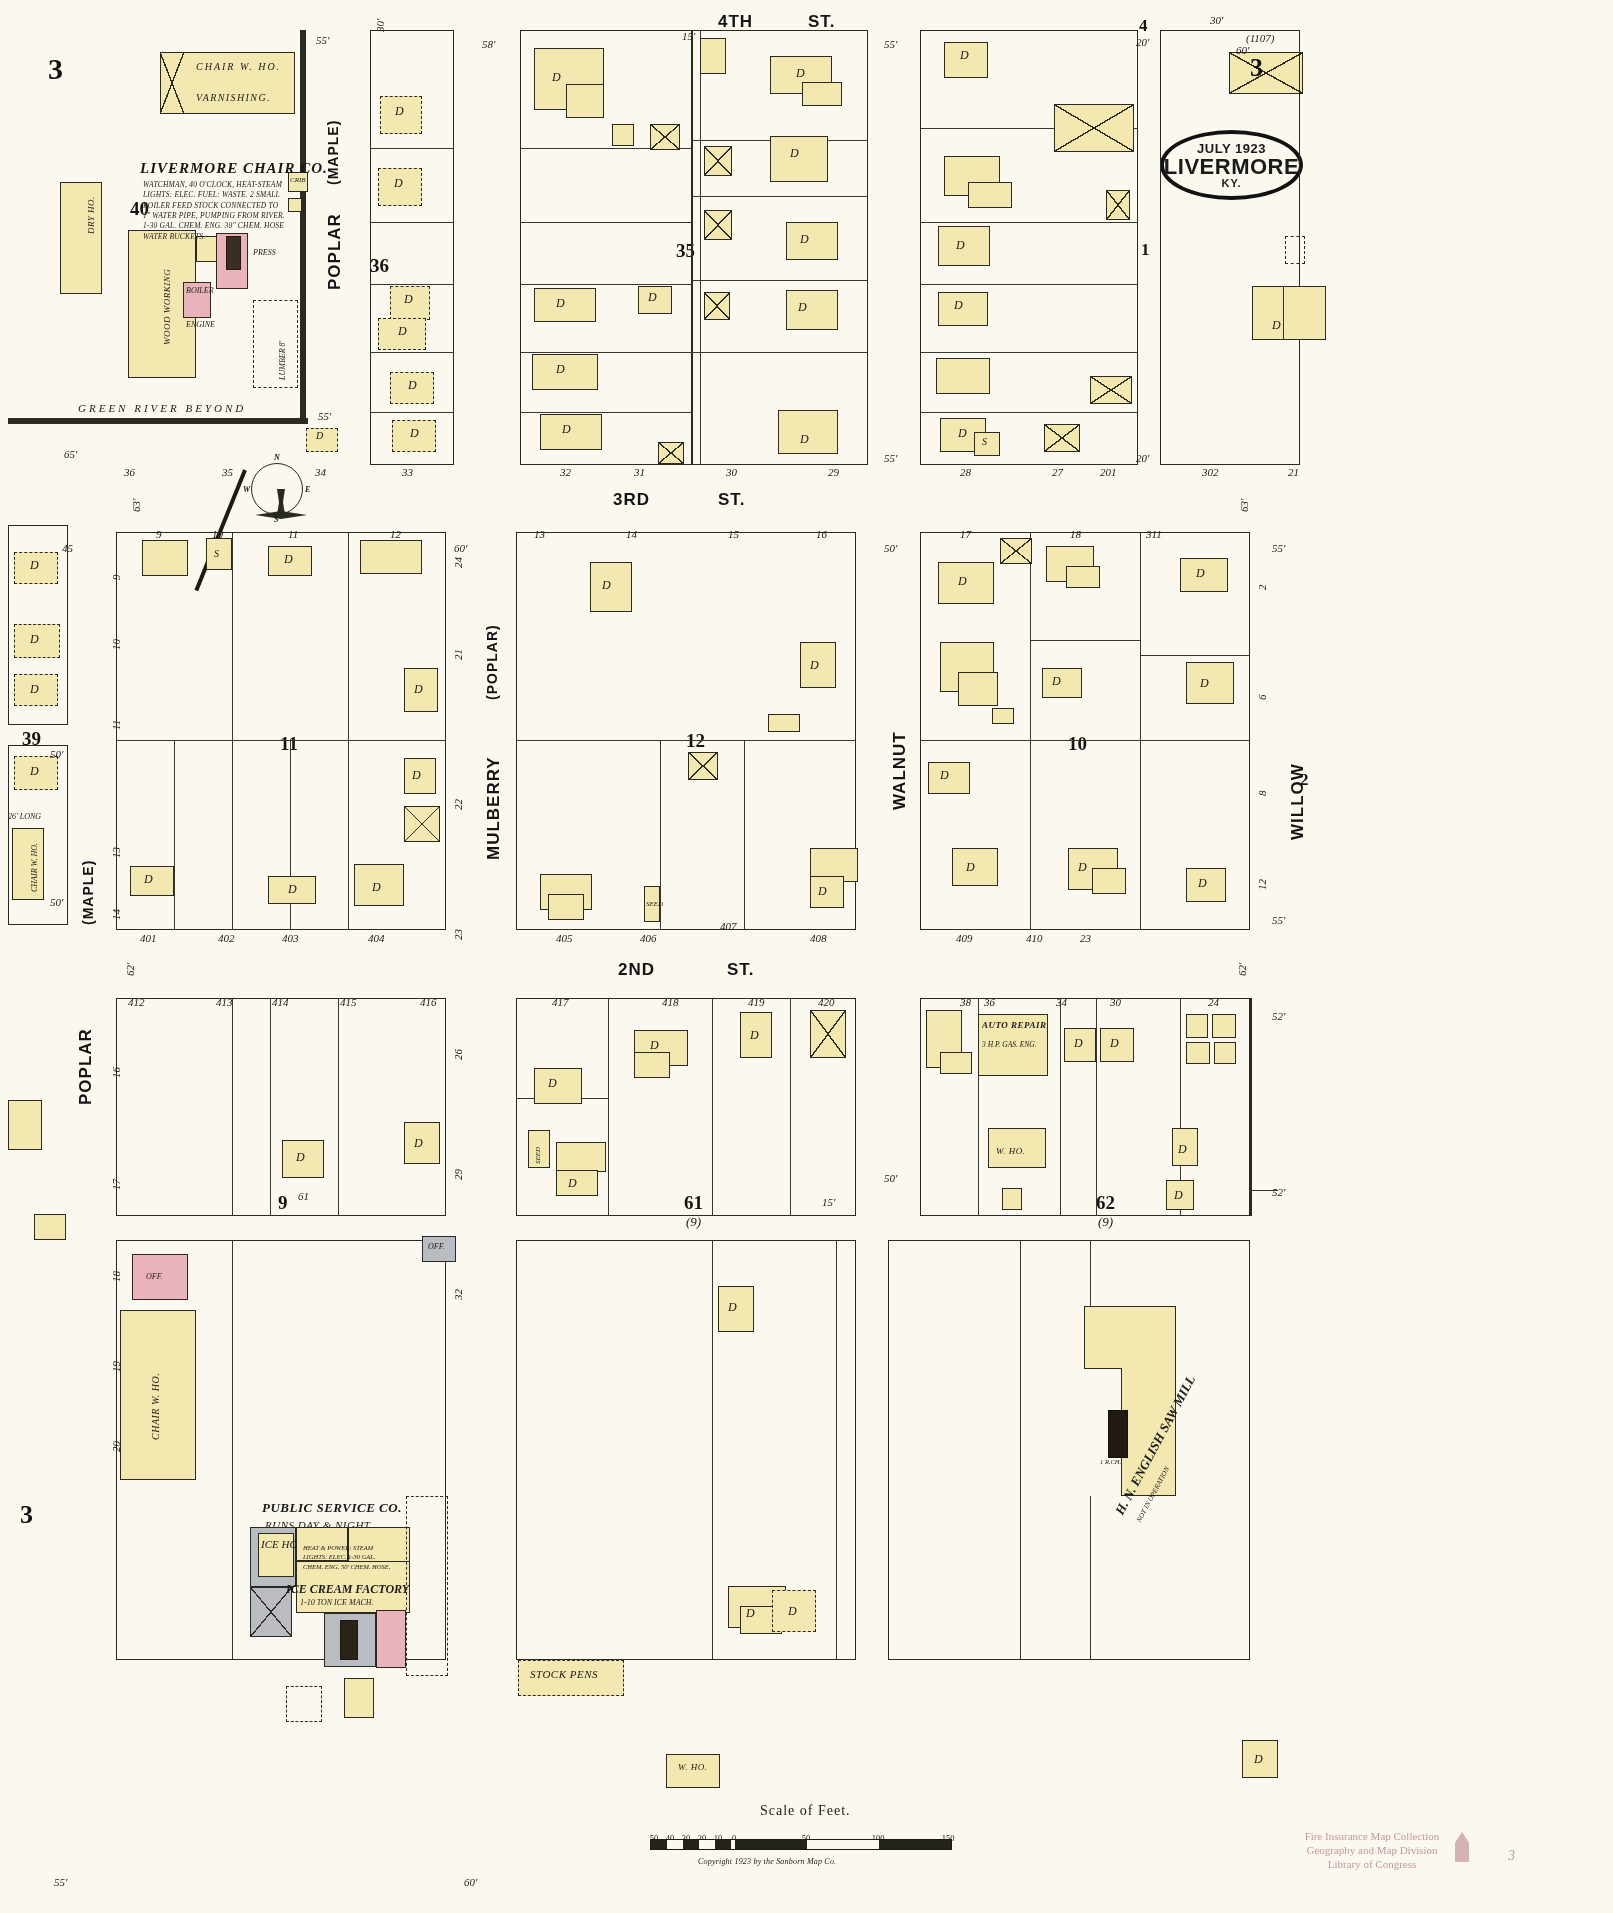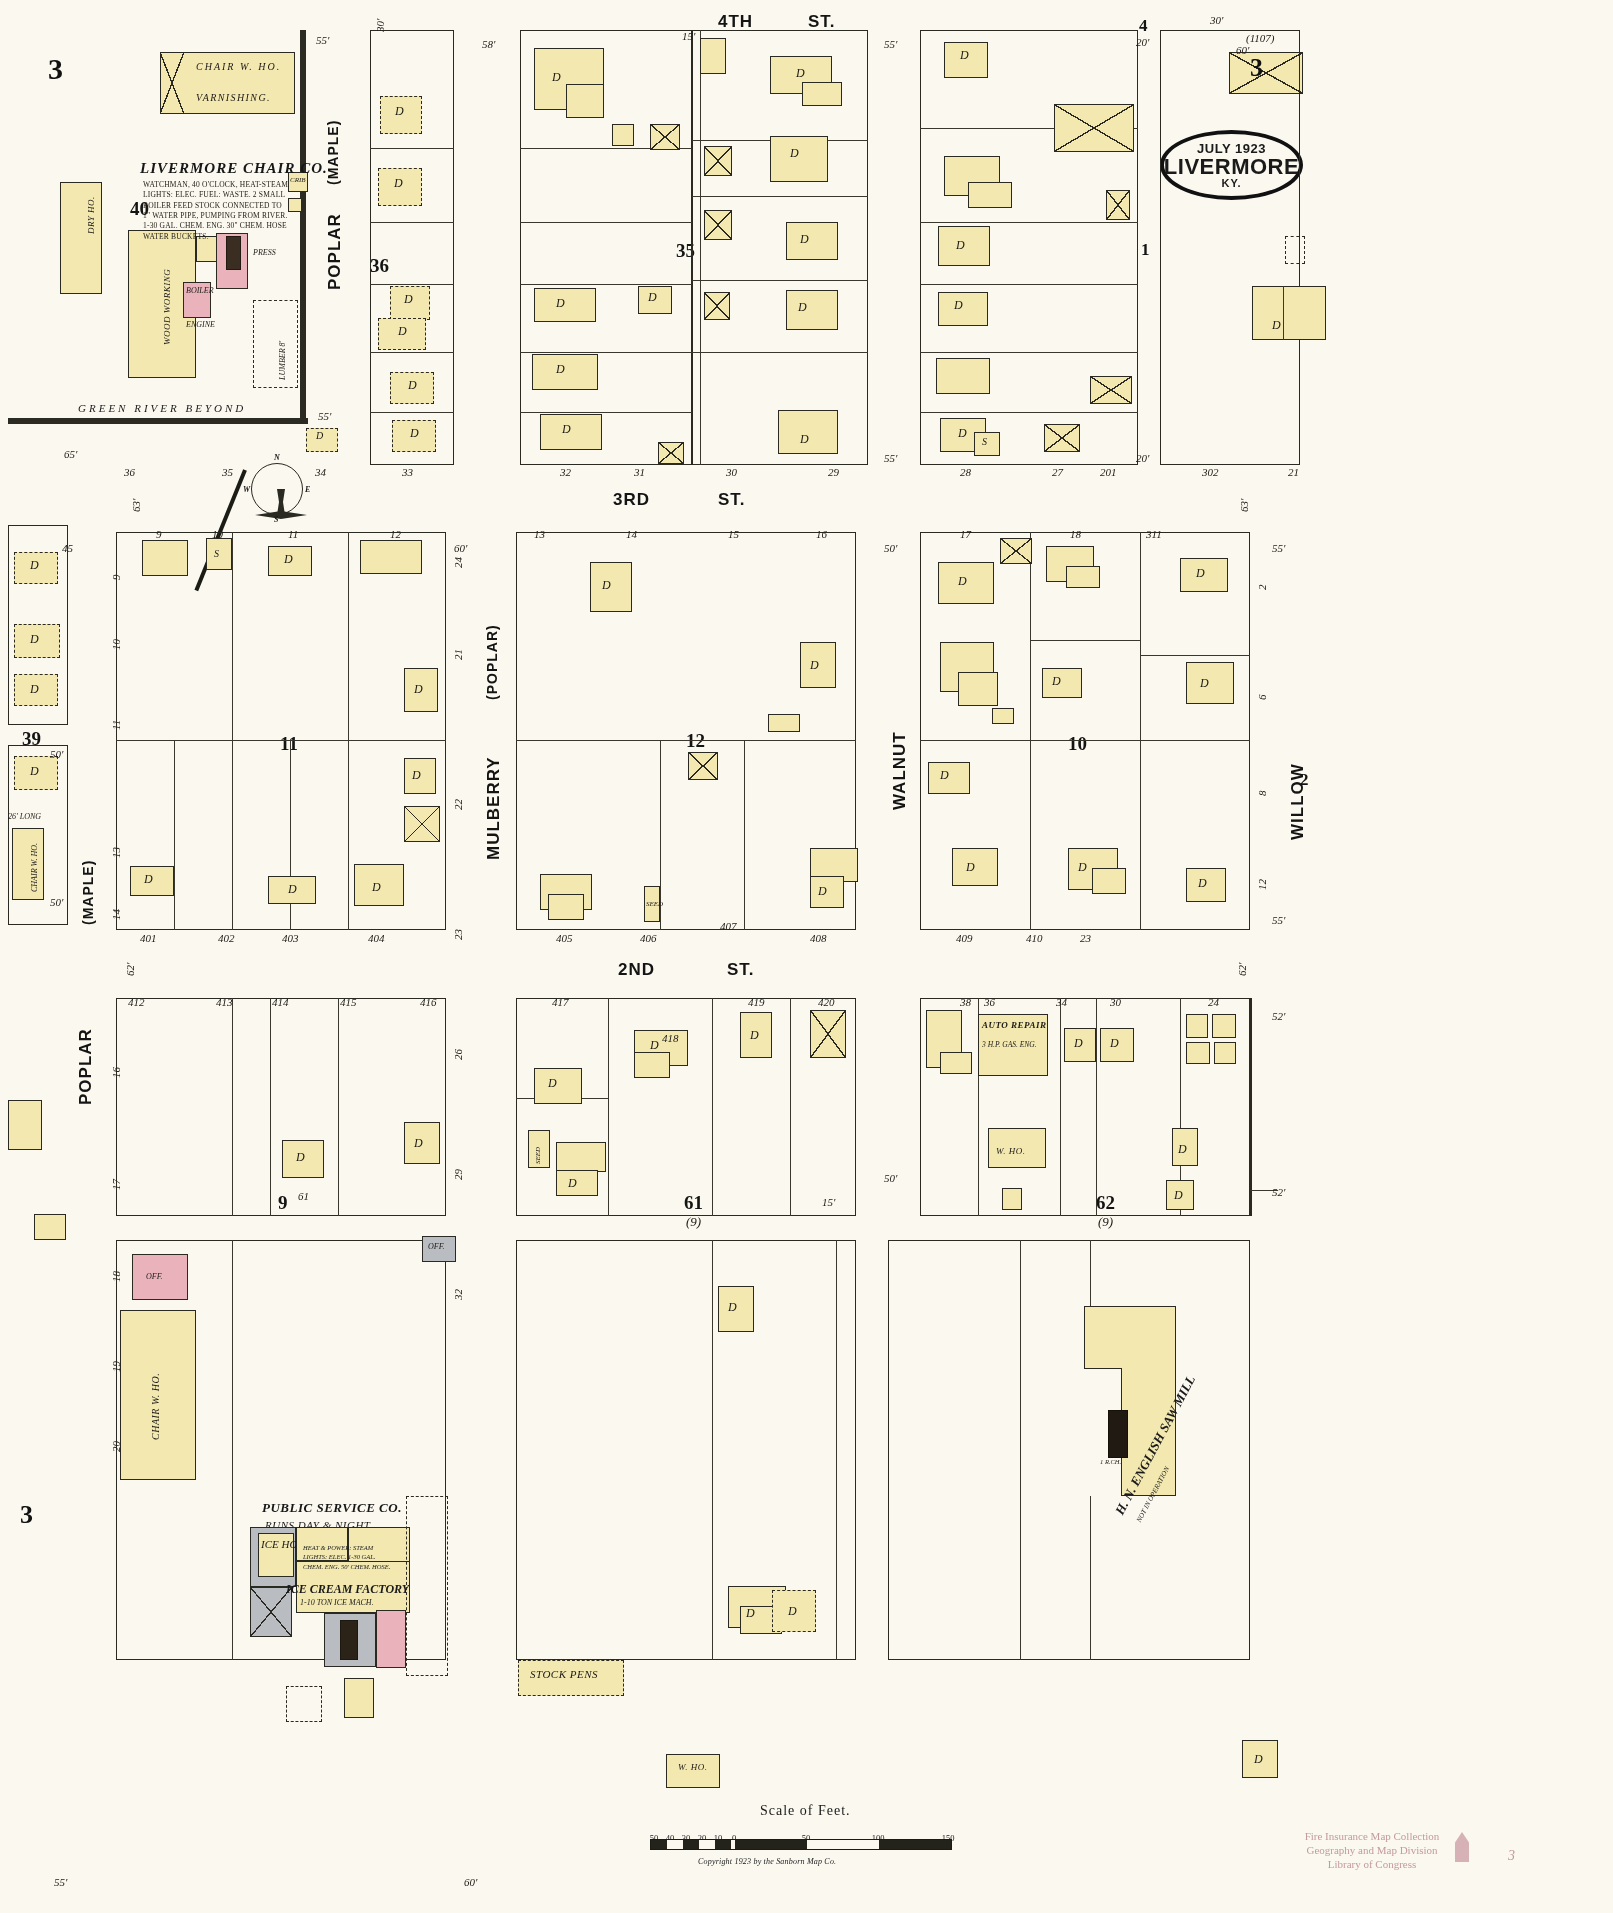--- a/index.html
+++ b/index.html
@@ -51,21 +51,21 @@
   #title-oval .t-state{font-family:"Liberation Sans",sans-serif;font-weight:700;font-size:11px;letter-spacing:1px;}
 
   
   .corner{position:absolute;font-weight:700;font-size:30px;font-family:"Liberation Serif",serif;color:#111;}
   #corner-tr-box{position:absolute;left:1229px;top:52px;width:72px;height:40px;
       border:1.5px solid #2a2a22;background:#f2e8b0;}
 
   
   #plant-title{position:absolute;left:140px;top:160px;font-style:italic;font-weight:700;
       font-size:15px;letter-spacing:1px;color:#171717;font-family:"Liberation Serif",serif;}
-  #plant-notes{position:absolute;left:143px;top:180px;width:160px;
+  #plant-notes{position:absolute;left:143px;top:180px;width:160px;font-style:italic;
       font-size:7.5px;line-height:1.38;letter-spacing:.2px;color:#242119;}
   #plant-notes div{white-space:nowrap;}
 
   
   #ps-title{position:absolute;left:262px;top:1500px;font-style:italic;font-weight:700;
       font-size:13px;letter-spacing:.5px;color:#171717;}
   #ps-sub{position:absolute;left:265px;top:1519px;font-style:italic;font-size:11px;letter-spacing:.5px;}
   #icecream{position:absolute;left:286px;top:1582px;font-style:italic;font-weight:700;font-size:12px;}
   #icecream-sub{position:absolute;left:300px;top:1598px;font-style:italic;font-size:8px;}
   #ice-ho{position:absolute;left:261px;top:1538px;font-style:italic;font-size:11px;}
@@ -601,21 +601,21 @@
   <div class="num" style="left:956px;top:932px;">409</div>
   <div class="num" style="left:1026px;top:932px;">410</div>
   <div class="num" style="left:1080px;top:932px;">23</div>
 
   <div class="num" style="left:128px;top:996px;">412</div>
   <div class="num" style="left:216px;top:996px;">413</div>
   <div class="num" style="left:272px;top:996px;">414</div>
   <div class="num" style="left:340px;top:996px;">415</div>
   <div class="num" style="left:420px;top:996px;">416</div>
   <div class="num" style="left:552px;top:996px;">417</div>
-  <div class="num" style="left:662px;top:996px;margin-top:36px;">418</div>
+  <div class="num" style="left:662px;top:996px;">418</div>
   <div class="num" style="left:748px;top:996px;">419</div>
   <div class="num" style="left:818px;top:996px;">420</div>
   <div class="num" style="left:928px;top:996px;margin-left:32px;">38</div>
   <div class="num" style="left:984px;top:996px;">36</div>
   <div class="num" style="left:1056px;top:996px;">34</div>
   <div class="num" style="left:1110px;top:996px;">30</div>
   <div class="num" style="left:1208px;top:996px;">24</div>
 
   <div class="numv" style="left:110px;top:580px;">9</div>
   <div class="numv" style="left:110px;top:650px;">10</div>

